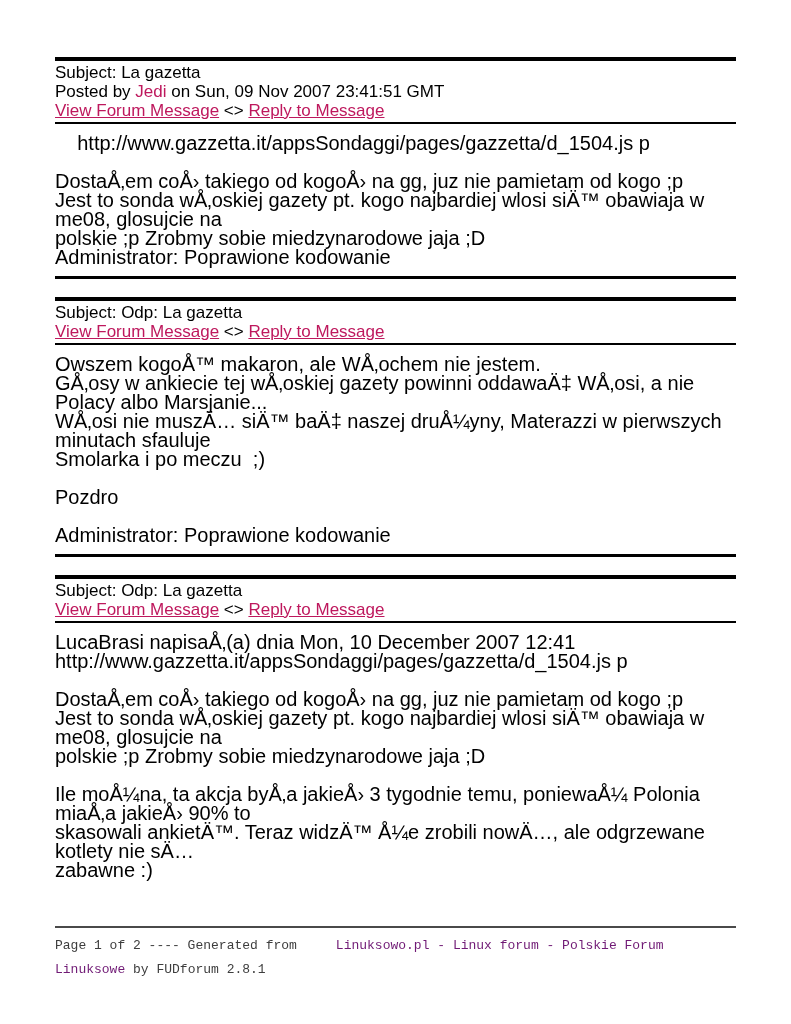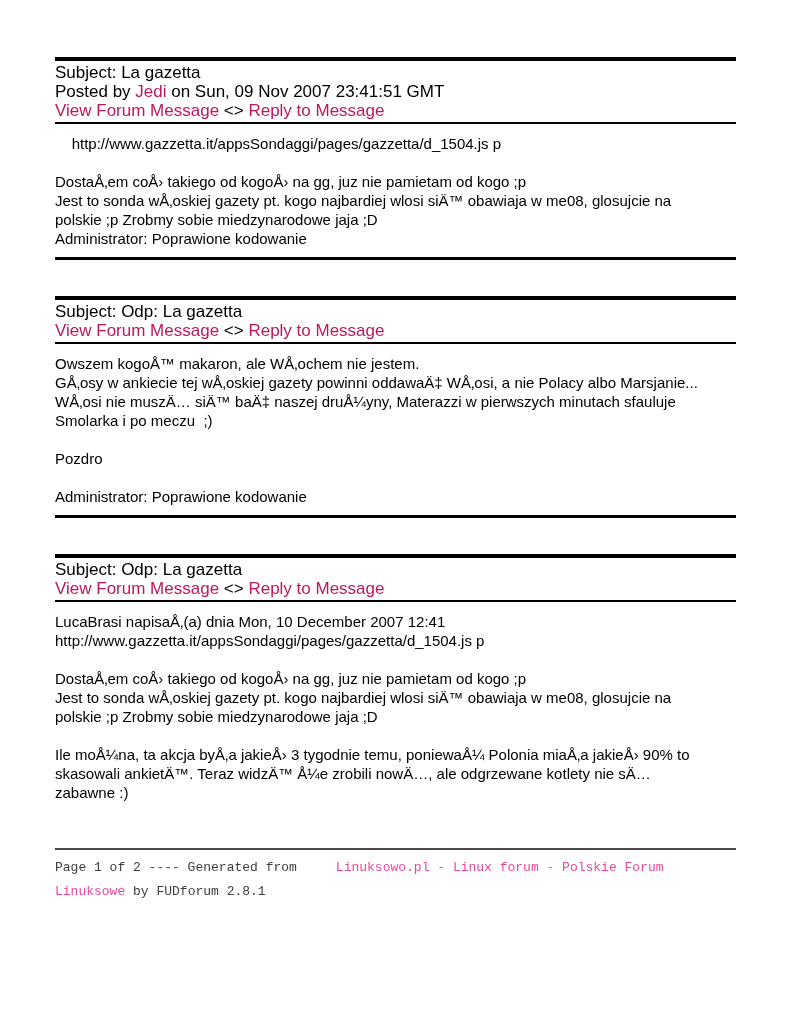--- a/index.html
+++ b/index.html
@@ -15,53 +15,53 @@
     box-sizing: border-box;
     width: 791px;
     height: 832px;
     padding: 57px 55px 0 55px;
   }
   .rule { background: #000000; }
   .rule-thick { height: 4px; }
   .rule-thin  { height: 2px; }
   .rule-close { height: 3px; }
 
-  .post + .post { margin-top: 36px; }
+  .post + .post { margin-top: 18px; }
 
   .post-header {
     font-size: 17px;
     line-height: 19px;
     padding: 2px 0 2px 0;
   }
   .post-subject { }
   a { color: #be185d; cursor: pointer; }
   .author-link { text-decoration: none; }
-  .msg-links a { }
+  .msg-links a { text-decoration: underline; }
   .sep { color: #000000; white-space: pre; }
 
   .post-body {
-    font-size: 15px;
+    font-size: 20px;
     line-height: 19px;
     white-space: pre-wrap;
     margin: 10px 0 9px 0;
   }
 
   .footer {
     margin-top: 46px;
     font-family: "Liberation Mono", monospace;
     font-size: 13px;
     color: #3d3d3d;
   }
   .footer-rule {
     height: 2px;
     background: #4a4a4a;
     margin-bottom: 6px;
   }
   .footer-line { line-height: 24px; white-space: pre; }
-  .footer a { color: #ec4899; text-decoration: none; }
+  .footer a { color: #701a75; text-decoration: none; }
 </style>
 </head>
 <body>
 
 <div class="page">
 
   <section class="post">
     <div class="rule rule-thick"></div>
     <div class="post-header">
       <div class="post-subject">Subject: La gazetta</div>

